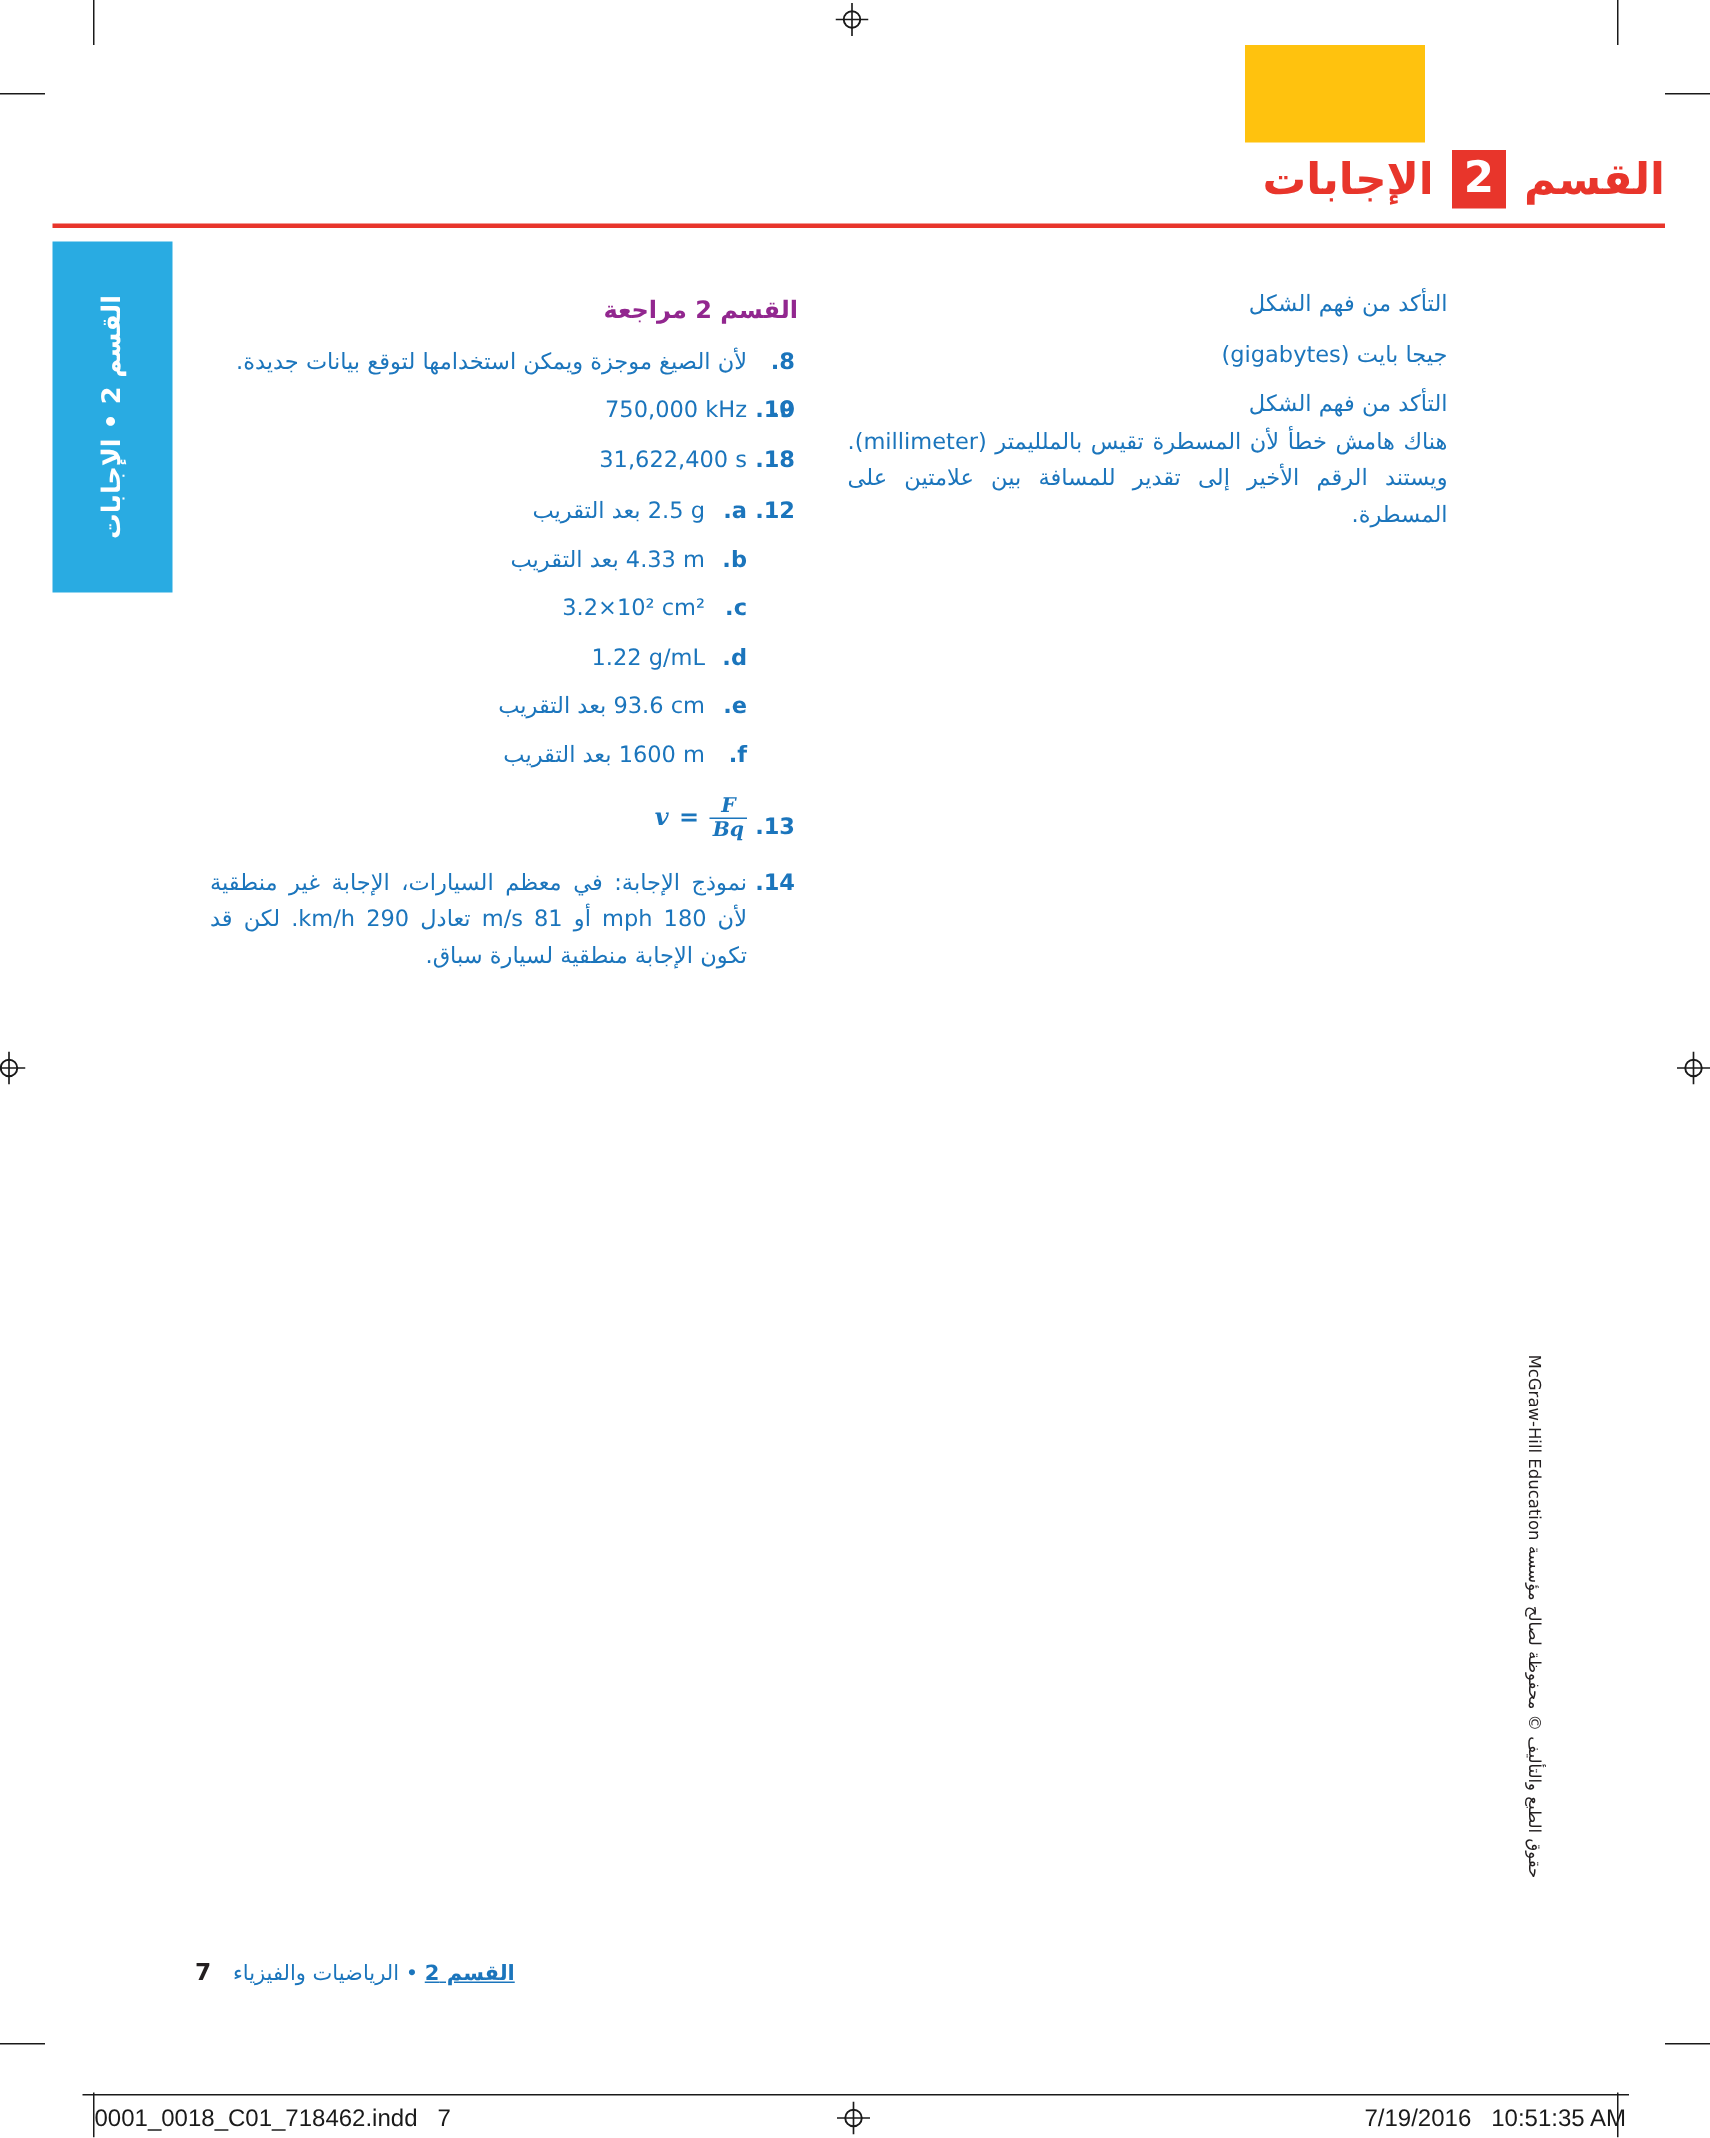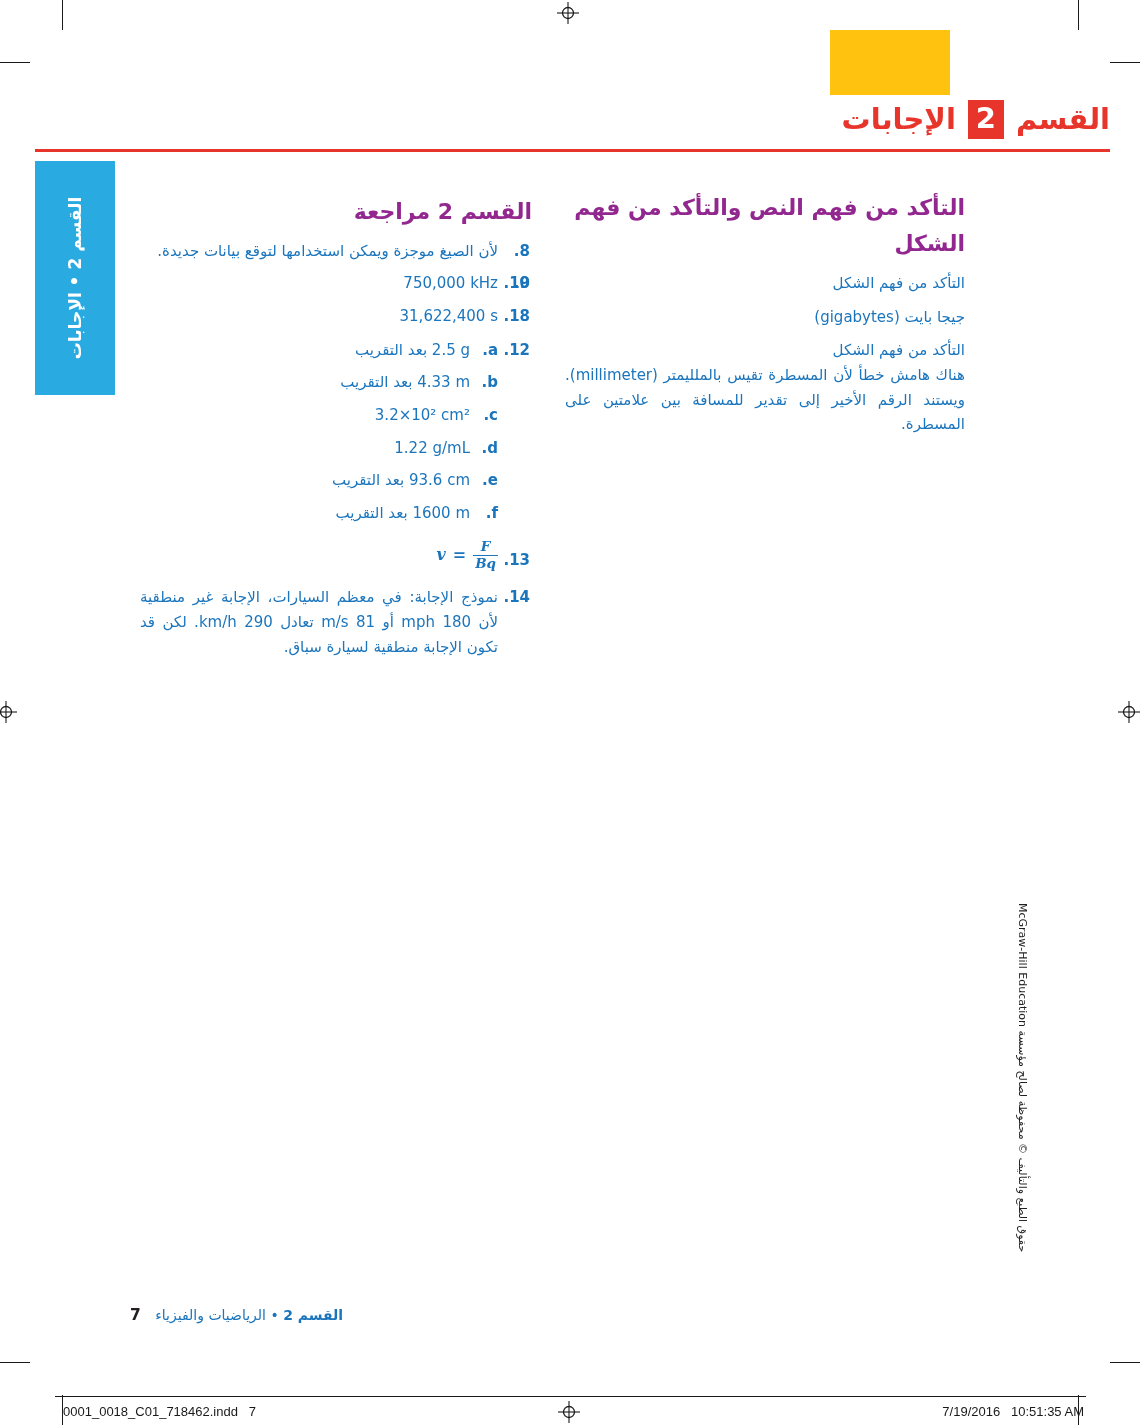--- a/index.html
+++ b/index.html
@@ -26,21 +26,21 @@
 
   
   .side-tab{position:absolute;left:35px;top:161px;width:80px;height:234px;background:var(--cyan);}
   .side-tab span{position:absolute;left:50%;top:50%;transform:translate(-50%,-50%) rotate(-90deg);
                  white-space:nowrap;direction:rtl;color:#fff;font-weight:bold;font-size:17px;}
 
   
   .col{position:absolute;direction:rtl;text-align:right;color:var(--blue);font-size:15px;line-height:1.64;}
   .col-right{left:565px;top:190px;width:400px;}
   .col-left{left:140px;top:194px;width:392px;}
-  .col-heading{margin:0 0 9px;font-size:22px;font-weight:bold;color:var(--purple);}
+  .col-heading{margin:0 0 9px;font-size:16px;font-weight:bold;color:var(--purple);}
   .rc-section{margin-bottom:9px;}
   .rc-sub{margin:0;}
   .rc-body{margin:0;text-align:justify;}
 
   
   .answer{position:relative;padding-right:34px;margin-bottom:7px;text-align:justify;}
   .answer.short{text-align:right;margin-bottom:9px;}
   .answer .num{position:absolute;right:2px;top:0;font-weight:bold;}
   .answer.item12{text-align:right;margin-bottom:10px;}
   .subrow{position:relative;padding-right:28px;text-align:right;margin-bottom:8px;}
@@ -54,27 +54,27 @@
   .frac .den{border-top:1.5px solid var(--blue);padding:0 2px;}
 
   
   .copyright{position:absolute;left:1029px;top:898px;width:0;height:0;}
   .copyright span{display:inline-block;white-space:nowrap;direction:rtl;transform:rotate(90deg);
                   transform-origin:0 0;font-size:11px;color:var(--dark);}
 
   
   .footer{position:absolute;left:130px;top:1306px;direction:rtl;white-space:nowrap;
           color:var(--blue);font-size:14px;}
-  .footer .sec{font-weight:bold;}
+  .footer .sec{font-weight:bold;text-decoration:underline;}
   .footer .pg{color:var(--dark);font-weight:bold;font-size:15.5px;margin-right:10px;}
 
   
   .print-rule{position:absolute;left:55px;top:1396px;width:1031px;height:1px;background:#1a1a1a;}
   .print-info{position:absolute;top:1404px;font-family:"Liberation Sans",sans-serif;
-              font-size:13px;color:#1a1a1a;white-space:pre;}
+              font-size:16px;color:#1a1a1a;white-space:pre;}
   .print-info.left{left:63px;}
   .print-info.right{right:56px;}
 </style>
 </head>
 <body>
 
 <div class="sheet">
 
   <div class="cropmark v" style="left:62px;top:0;"></div>
   <div class="cropmark h" style="left:0;top:62px;"></div>
@@ -113,21 +113,20 @@
     <span class="numbox">2</span>
     <span>الإجابات</span>
   </div>
   <div class="header-rule"></div>
 
   <div class="side-tab">
     <span>القسم 2 • الإجابات</span>
   </div>
 
   <section class="col col-right">
-    <h2 class="col-heading">التأكد من فهم النص والتأكد من فهم الشكل</h2>
 
     <div class="rc-section">
       <div class="rc-sub">التأكد من فهم الشكل</div>
     </div>
     <div class="rc-section">
       <p class="rc-body">جيجا بايت (gigabytes)</p>
     </div>
     <div class="rc-section">
       <div class="rc-sub">التأكد من فهم الشكل</div>
       <p class="rc-body">هناك هامش خطأ لأن المسطرة تقيس بالملليمتر (millimeter). ويستند الرقم الأخير إلى تقدير للمسافة بين علامتين على المسطرة.</p>

